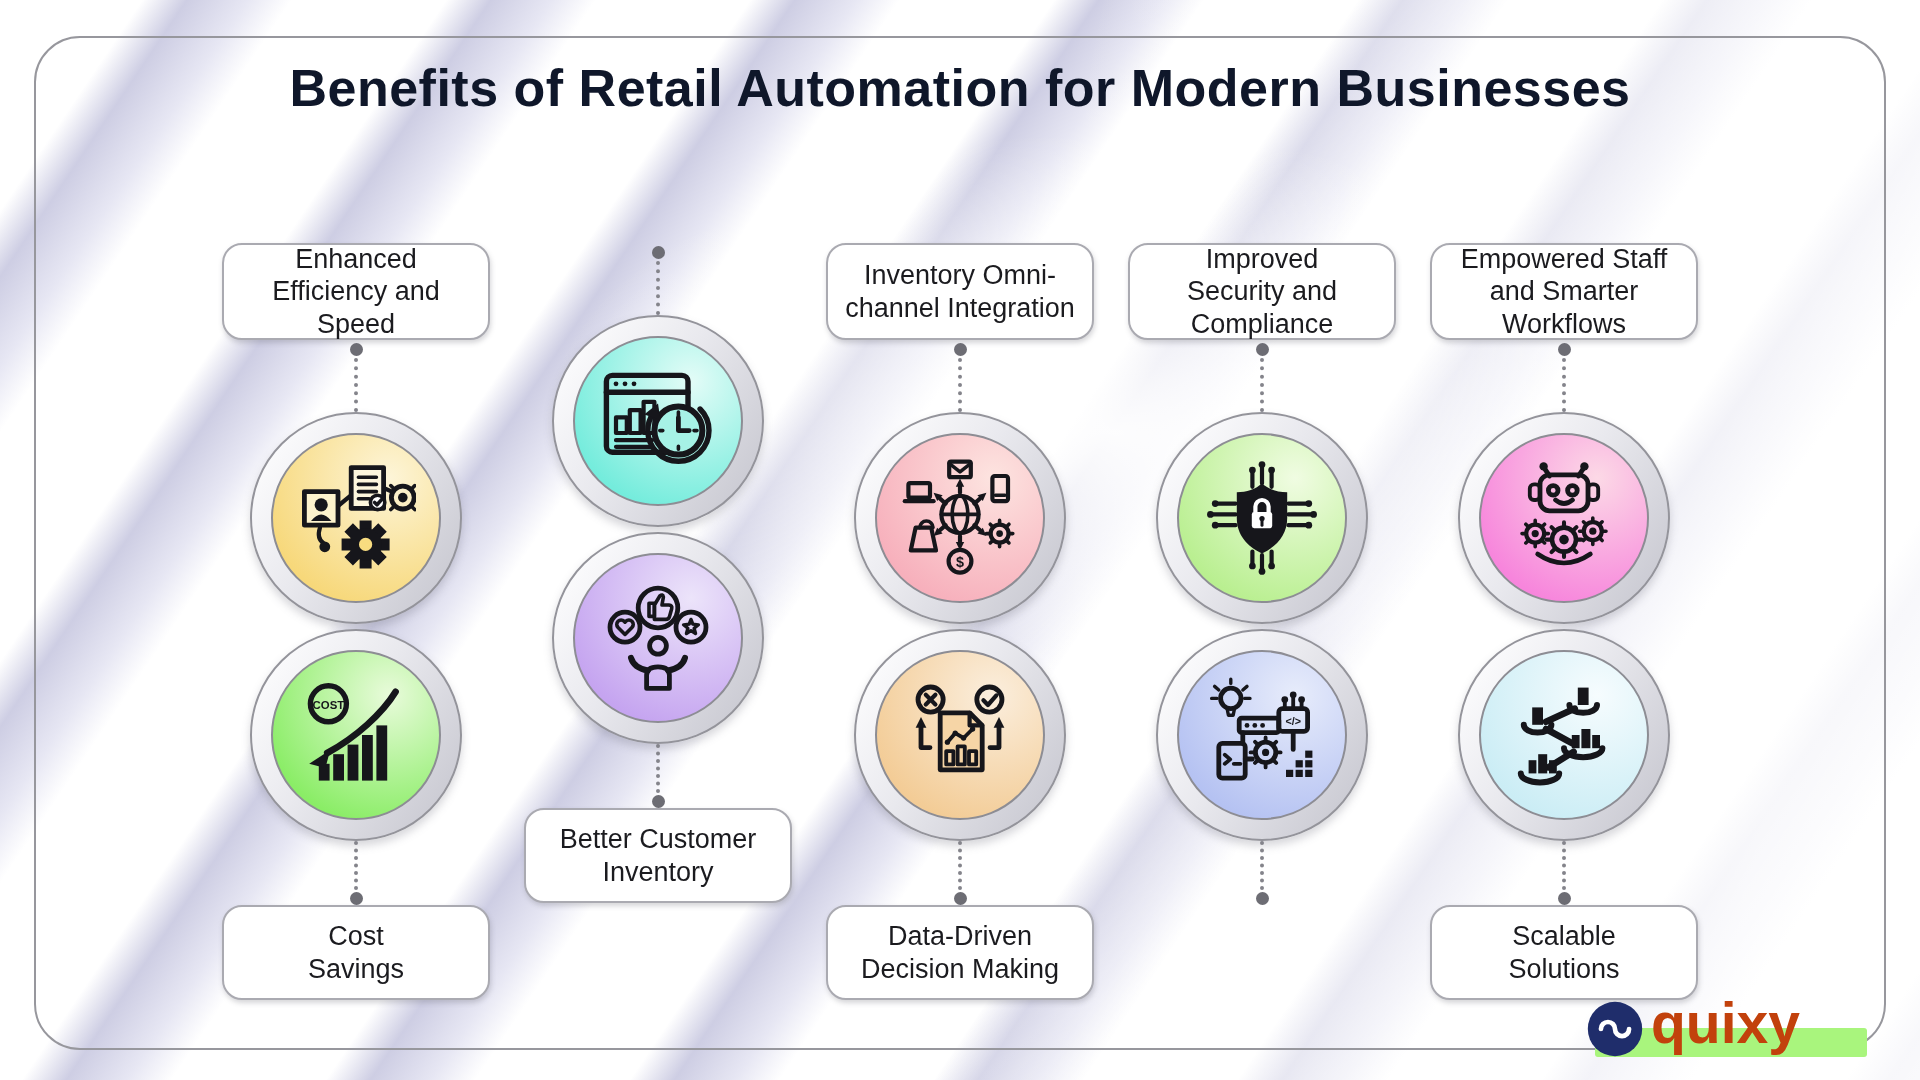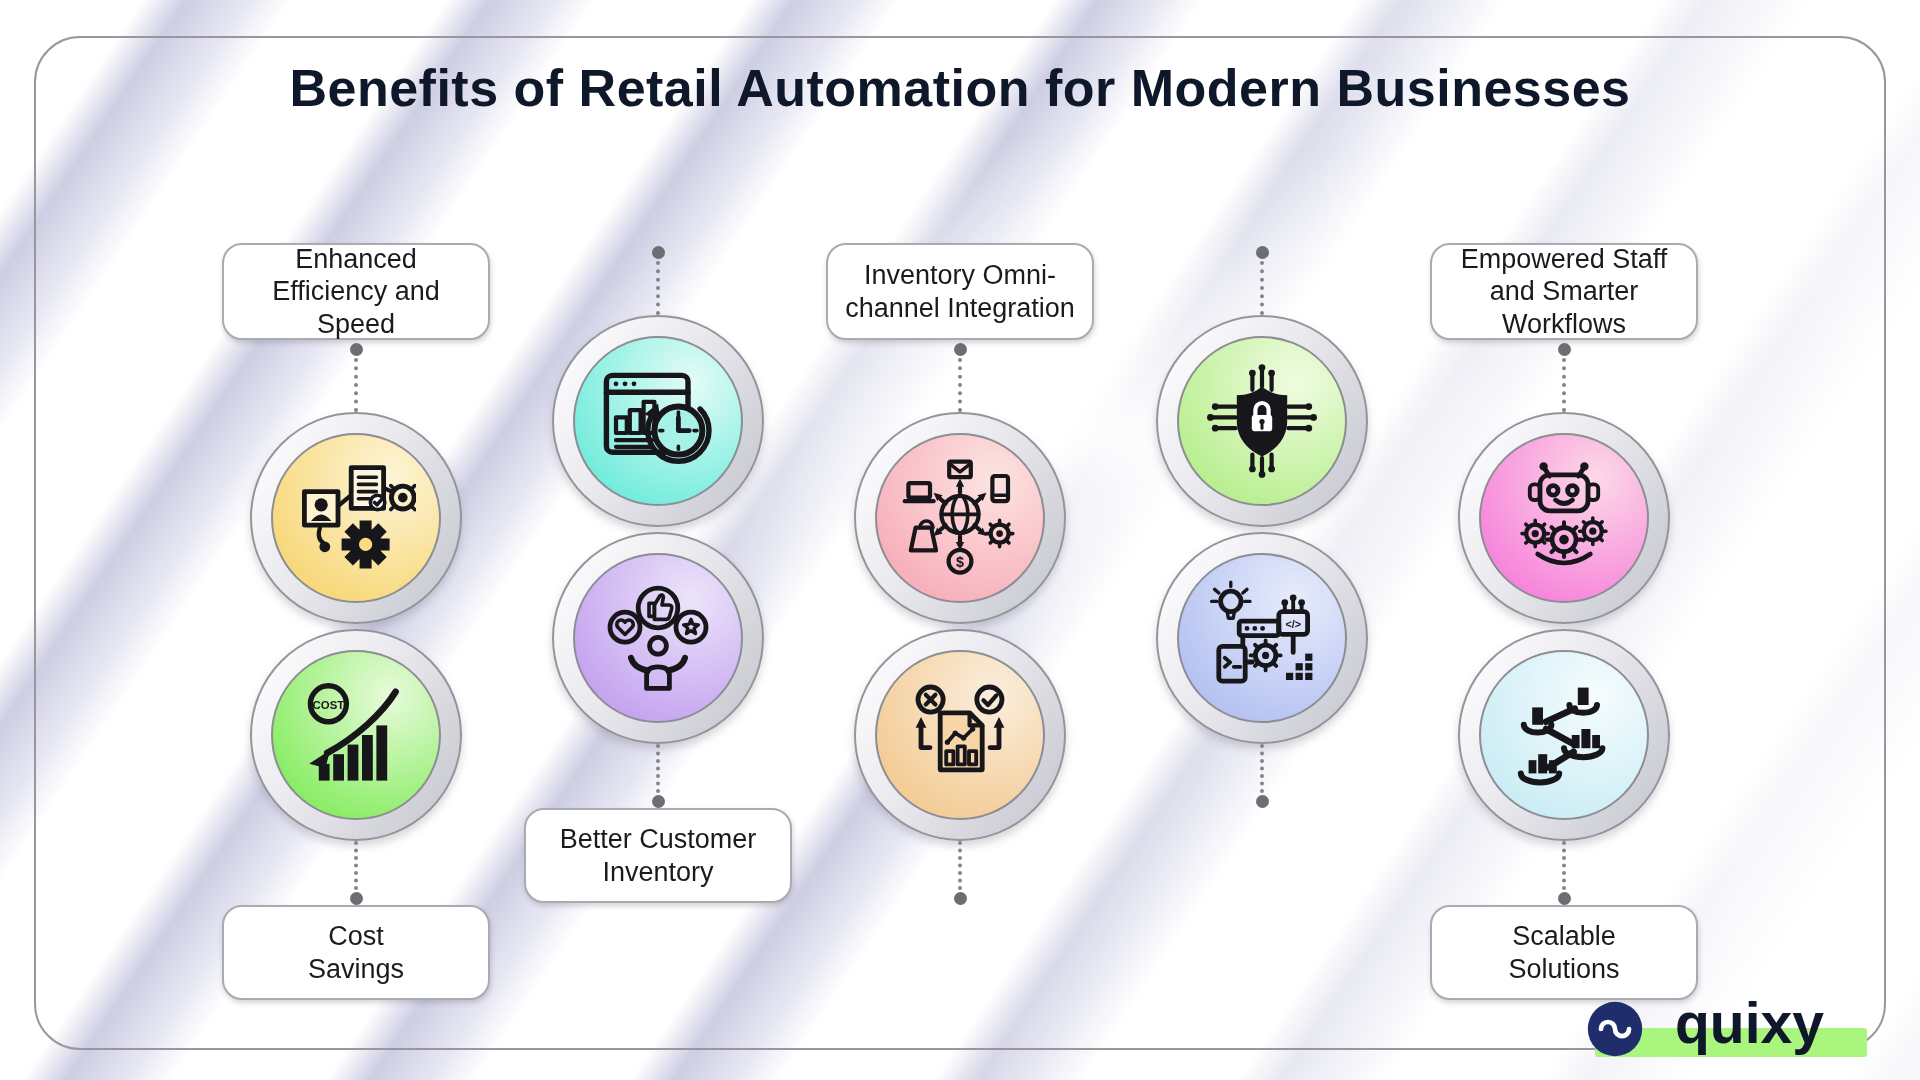--- a/index.html
+++ b/index.html
@@ -252,23 +252,32 @@
               <polygon points="17.5,35 13,44 22,44"></polygon>
                 <polygon points="82.5,35 78,44 87,44"></polygon>
             </g>
           </svg>
         </div>
       </div>
       <div class="connector up">
           <span class="dash"></span>
           <span class="dot"></span>
         </div>
+      <div class="label-box bottom">
+        <span>Data-Driven
+Decision Making</span>
+      </div>
     </div>
 
     <div class="column">
+      <div class="label-box top">
+        <span>Improved
+Security and
+Compliance</span>
+      </div>
       <div class="connector down">
           <span class="dot"></span>
           <span class="dash"></span>
         </div>
       <div class="bubble">
         <div class="bubble-inner inner-top" style="background: radial-gradient(circle at 70% 26%, rgb(240, 252, 226) 0%, rgb(185, 239, 144) 78%);">
           <svg class="icon" viewBox="0 0 100 100">
             <g stroke="#16161b" stroke-width="3.5" stroke-linecap="round">
               <path d="M11 38 H28 M7 47 H28 M11 56 H28 M89 38 H72 M93 47 H72 M89 56 H72"></path>
               <path d="M42 12 V24 M50 7 V21 M58 12 V24 M42 88 V78 M50 93 V81 M58 88 V78"></path>
@@ -413,15 +422,15 @@
     </div>
 
   </div>
 
   <div class="brand">
     <span class="brand-bar" style="background: rgb(169, 245, 125);"></span>
     <svg class="brand-icon" viewBox="0 0 64 64">
       <circle cx="32" cy="32" r="29" fill="#1f2d6b"></circle>
       <path d="M17 32 a7.5 7.5 0 1 1 15 0 a7.5 7.5 0 1 0 15 0 a7.5 7.5 0 1 1 -15 0 a7.5 7.5 0 1 0 -15 0 z" fill="none" stroke="#fff" stroke-width="5" stroke-linejoin="round"></path>
     </svg>
-    <span class="brand-text" style="color: #0f172a; margin-left: 24px;">quixy</span>
+    <span class="brand-text" style="color: #c2410c;">quixy</span>
   </div>
 </div>
 
 </body></html>

